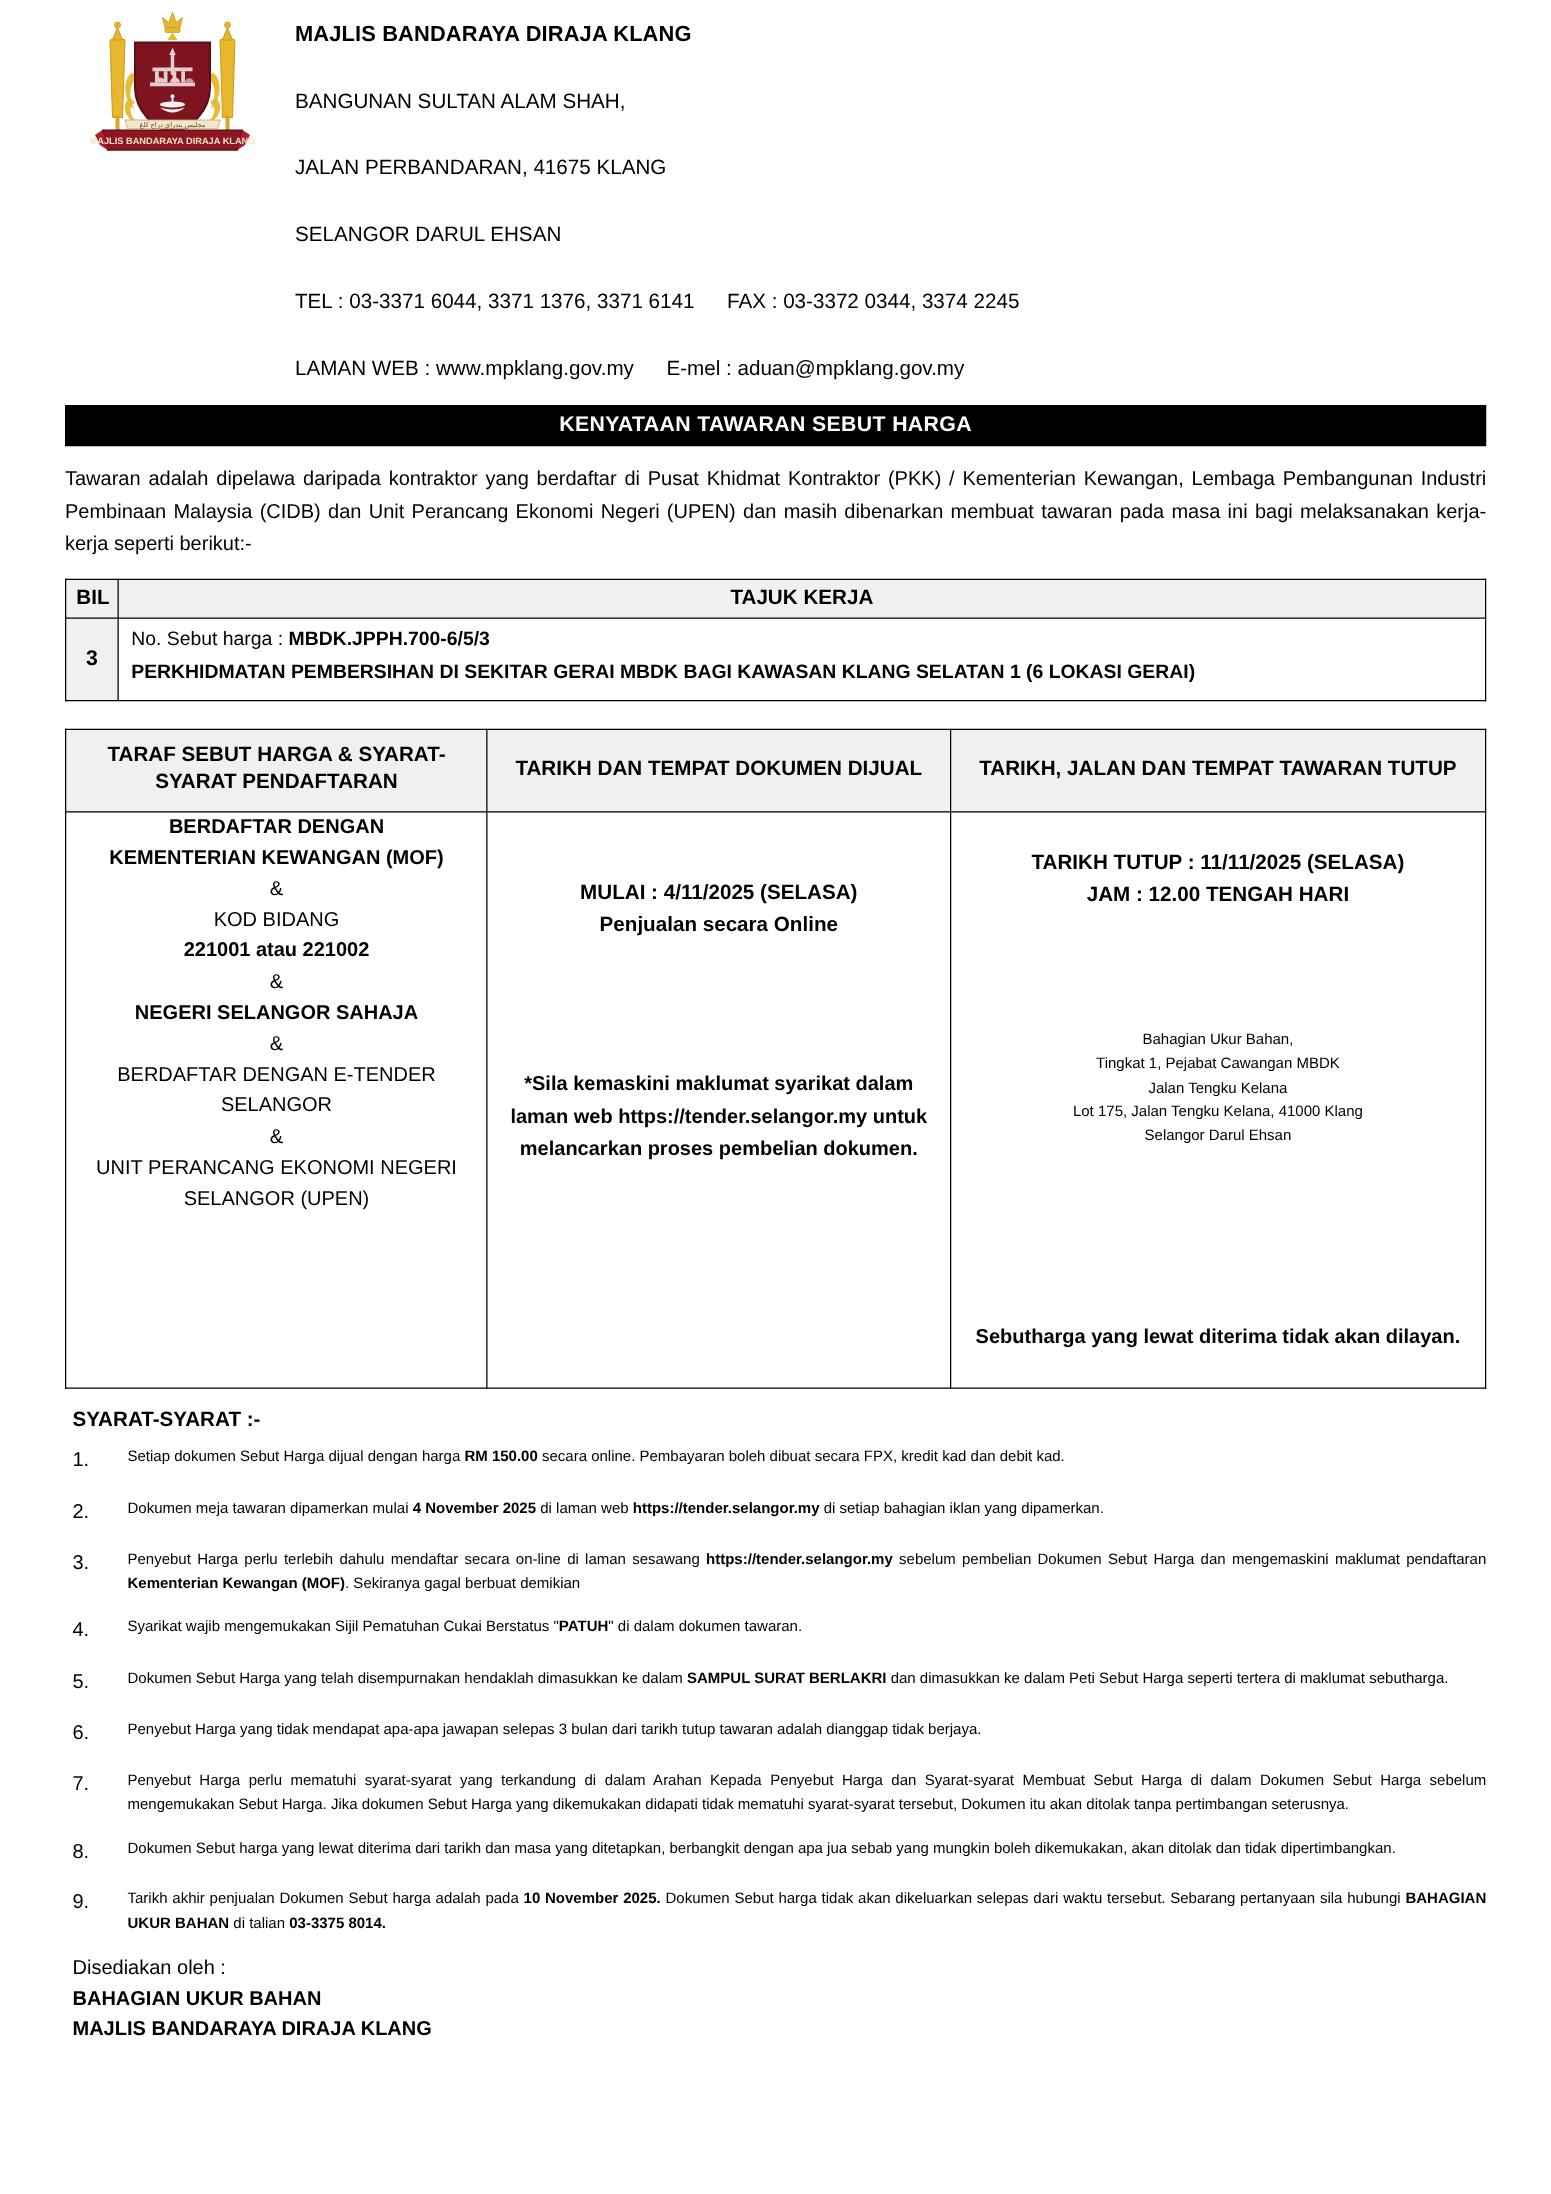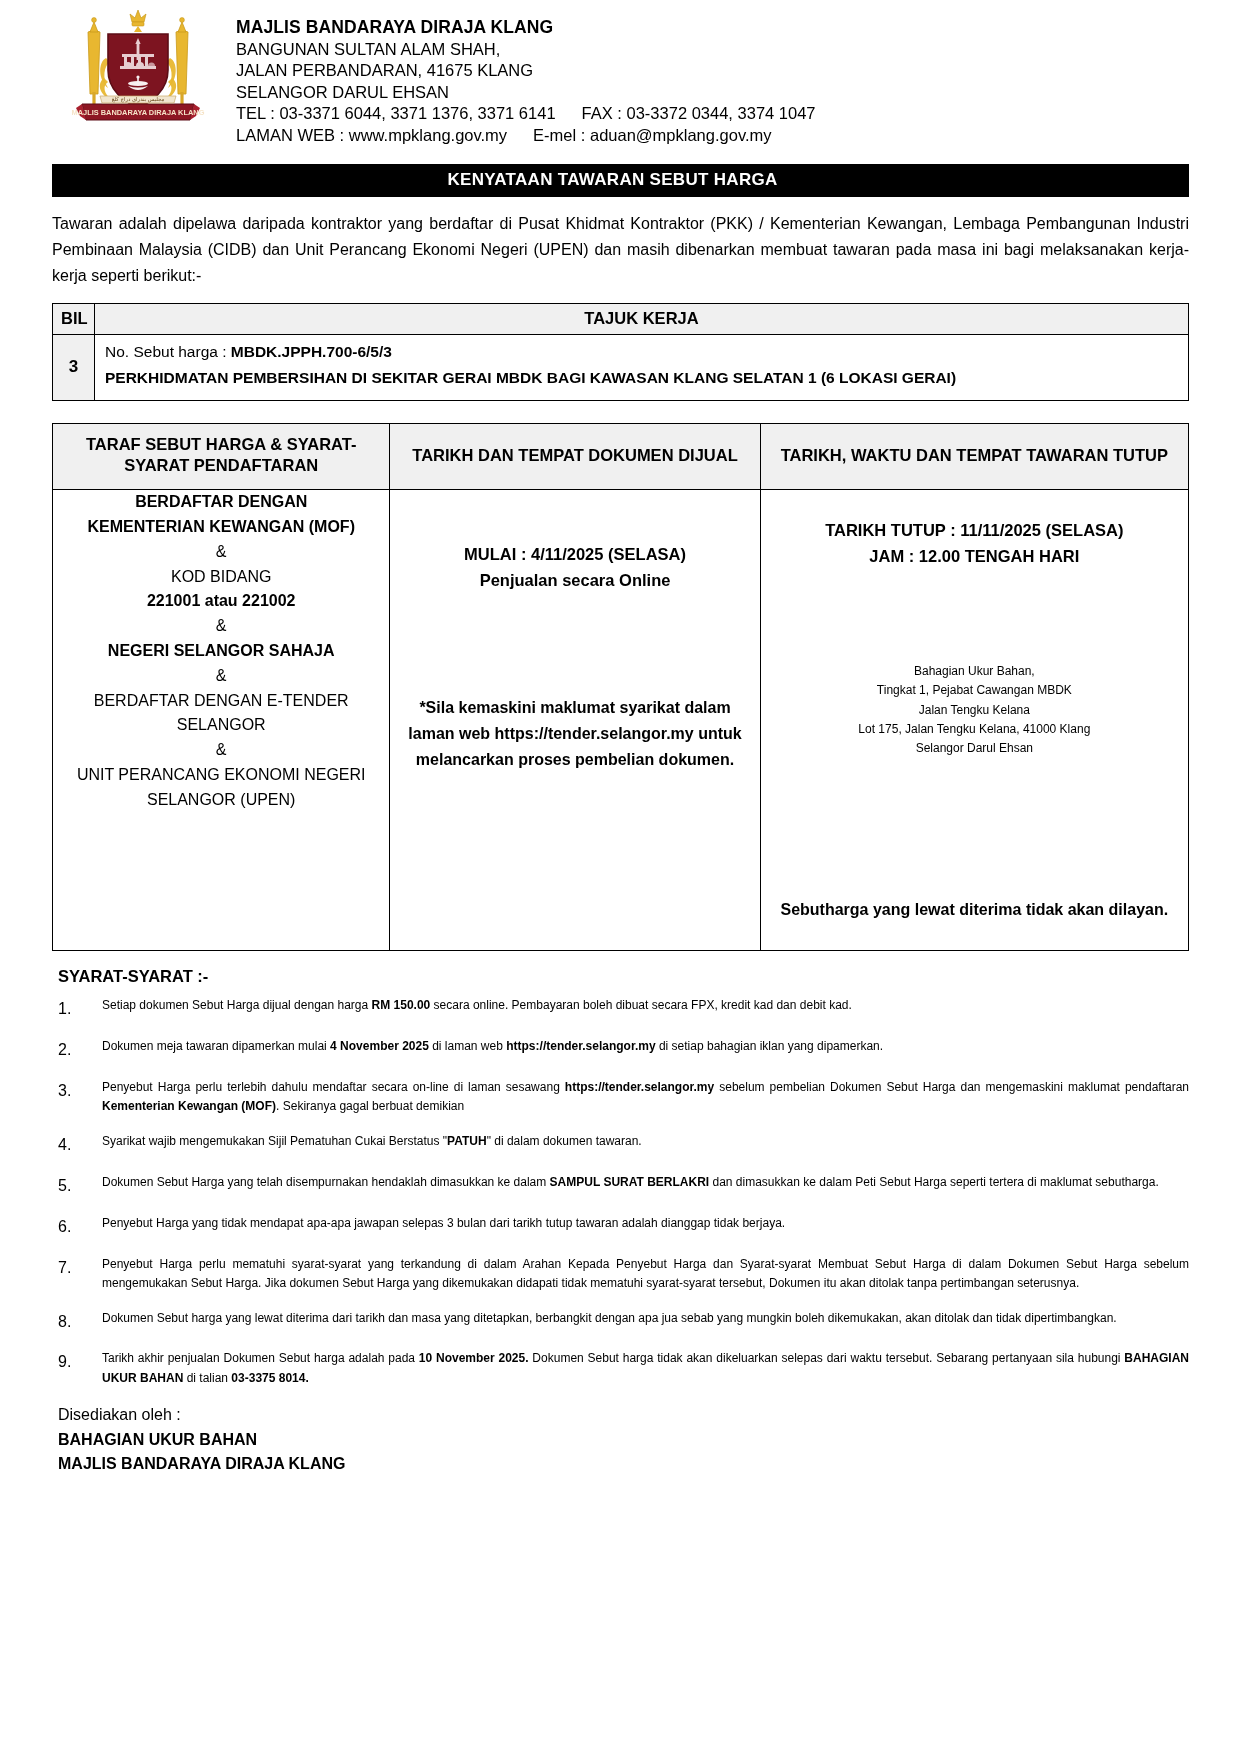--- a/index.html
+++ b/index.html
@@ -41,20 +41,21 @@
     line-height: 1.30;
   }
   .org-name {
     font-size: 17.5px;
     font-weight: bold;
     letter-spacing: 0.1px;
   }
   .org-line {
     font-size: 16.5px;
     font-weight: normal;
+    margin-top: 32px;
   }
   .org-line .sp { display: inline-block; width: 26px; }
 
   
   .title-bar {
     margin: 18px 52px 0 52px;
     background: #000000;
     color: #ffffff;
     text-align: center;
     font-size: 17px;
@@ -296,21 +297,21 @@
         <path d="M42 88 L118 88 L116 95 L44 95 Z" fill="#f1e6cf" stroke="#c9a96a" stroke-width="0.7"></path>
         <text x="80" y="93.4" font-family="'Liberation Sans', sans-serif" font-size="5.4" fill="#6a4b1d" text-anchor="middle">مجليس بندراي دراج كلڠ</text>
       </svg>
     </div>
 
     <div class="org-block">
       <div class="org-name">MAJLIS BANDARAYA DIRAJA  KLANG</div>
       <div class="org-line">BANGUNAN SULTAN ALAM SHAH,</div>
       <div class="org-line"> JALAN PERBANDARAN, 41675 KLANG</div>
       <div class="org-line">SELANGOR DARUL EHSAN</div>
-      <div class="org-line"><span>TEL : 03-3371 6044, 3371 1376, 3371 6141</span><span class="sp"></span><span>FAX : 03-3372 0344, 3374 1047</span></div>
+      <div class="org-line"><span>TEL : 03-3371 6044, 3371 1376, 3371 6141</span><span class="sp"></span><span>FAX : 03-3372 0344, 3374 2245</span></div>
       <div class="org-line"><span>LAMAN WEB : www.mpklang.gov.my</span><span class="sp"></span><span>E-mel : aduan@mpklang.gov.my</span></div>
     </div>
   </div>
 
   <div class="title-bar">KENYATAAN TAWARAN SEBUT HARGA</div>
 
   <div class="intro">Tawaran adalah dipelawa daripada kontraktor yang berdaftar di Pusat Khidmat Kontraktor (PKK) / Kementerian Kewangan, Lembaga Pembangunan Industri Pembinaan Malaysia (CIDB) dan Unit Perancang Ekonomi Negeri (UPEN) dan masih dibenarkan membuat tawaran pada masa ini bagi melaksanakan kerja-kerja seperti berikut:-</div>
 
   <table class="tbl-bil">
     <colgroup>
@@ -337,21 +338,21 @@
   <table class="tbl-main">
     <colgroup>
         <col class="col-a">
         <col class="col-b">
         <col class="col-c">
       </colgroup>
     <thead>
       <tr>
         <th>TARAF SEBUT HARGA &amp; SYARAT-SYARAT PENDAFTARAN</th>
         <th>TARIKH DAN TEMPAT DOKUMEN DIJUAL</th>
-        <th>TARIKH, WAKTU DAN TEMPAT TAWARAN TUTUP</th>
+        <th>TARIKH, JALAN DAN TEMPAT TAWARAN TUTUP</th>
       </tr>
     </thead>
     <tbody>
       <tr>
 
         <td>
           <div class="cellbox">
             <div class="reg-list">
               <div class="b">BERDAFTAR DENGAN</div>
               <div class="b">KEMENTERIAN KEWANGAN (MOF)</div>

